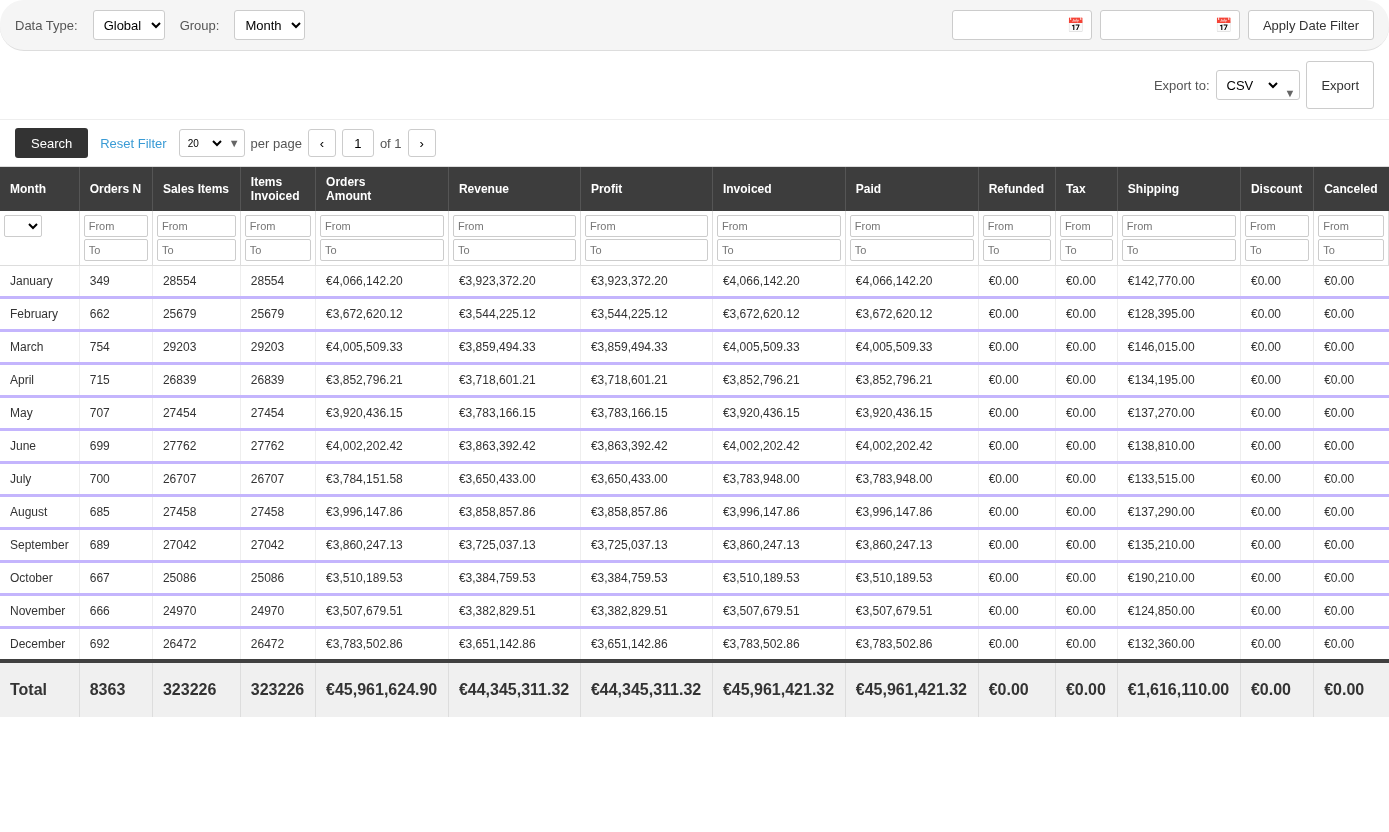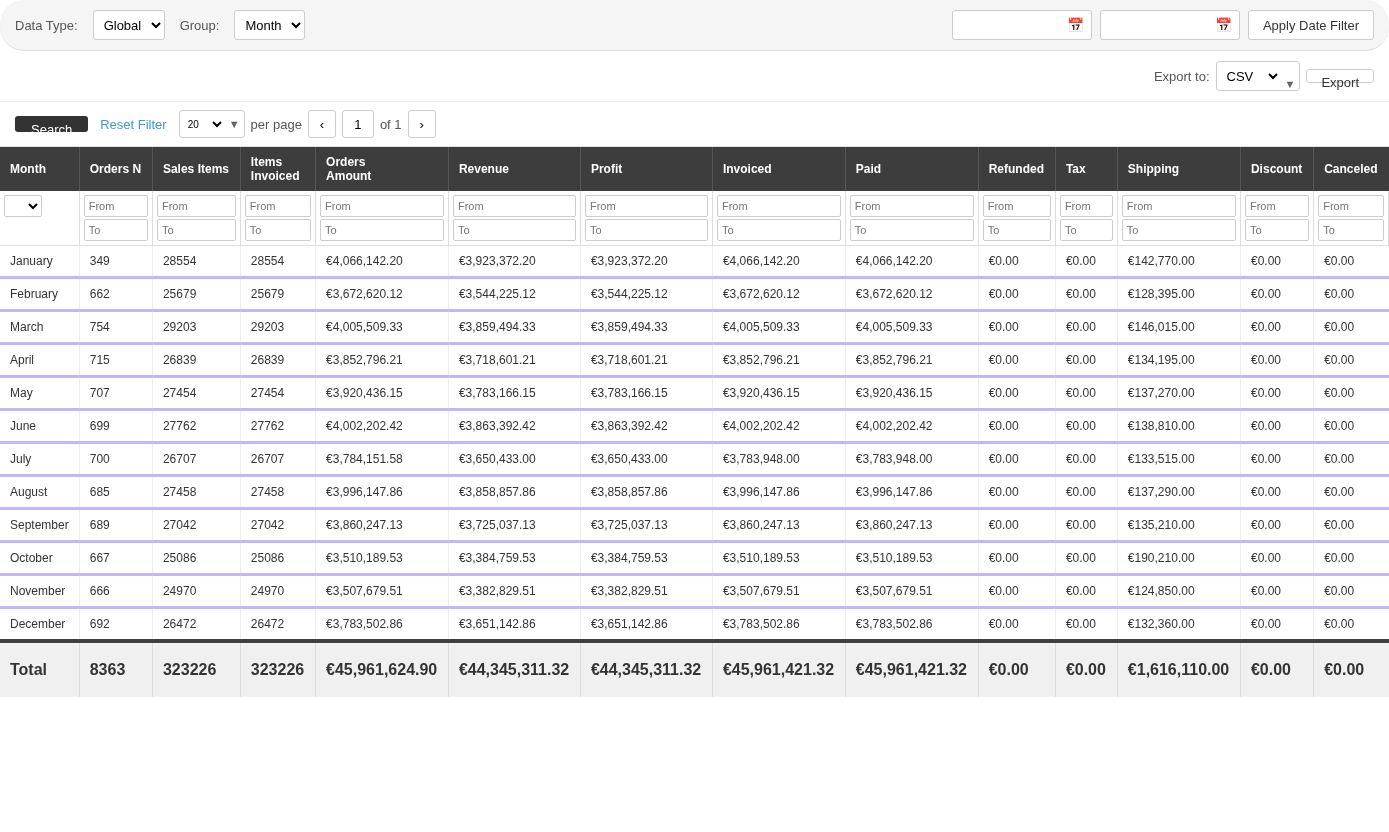--- a/index.html
+++ b/index.html
@@ -98,42 +98,42 @@
       outline: none;
       cursor: pointer;
     }
     .export-btn {
       background: #fff;
       border: 1px solid #ccc;
       border-radius: 3px;
       padding: 5px 14px;
       font-size: 13px;
       cursor: pointer;
-      height: 14px;
+      height: 48px;
       color: #333;
       margin-left: 6px;
     }
     
     .search-bar {
       display: flex;
       align-items: center;
       padding: 8px 15px;
       background: #fff;
       border-bottom: 1px solid #ddd;
       gap: 12px;
     }
     .search-btn {
       background: #333;
       color: #fff;
       border: none;
       border-radius: 3px;
       padding: 6px 16px;
       font-size: 13px;
       cursor: pointer;
-      height: 16px;
+      height: 30px;
     }
     .reset-link {
       color: #3a9bd5;
       cursor: pointer;
       font-size: 13px;
       text-decoration: none;
     }
     .records-text { font-size: 13px; color: #555; flex: 1; }
     
     .pagination {

